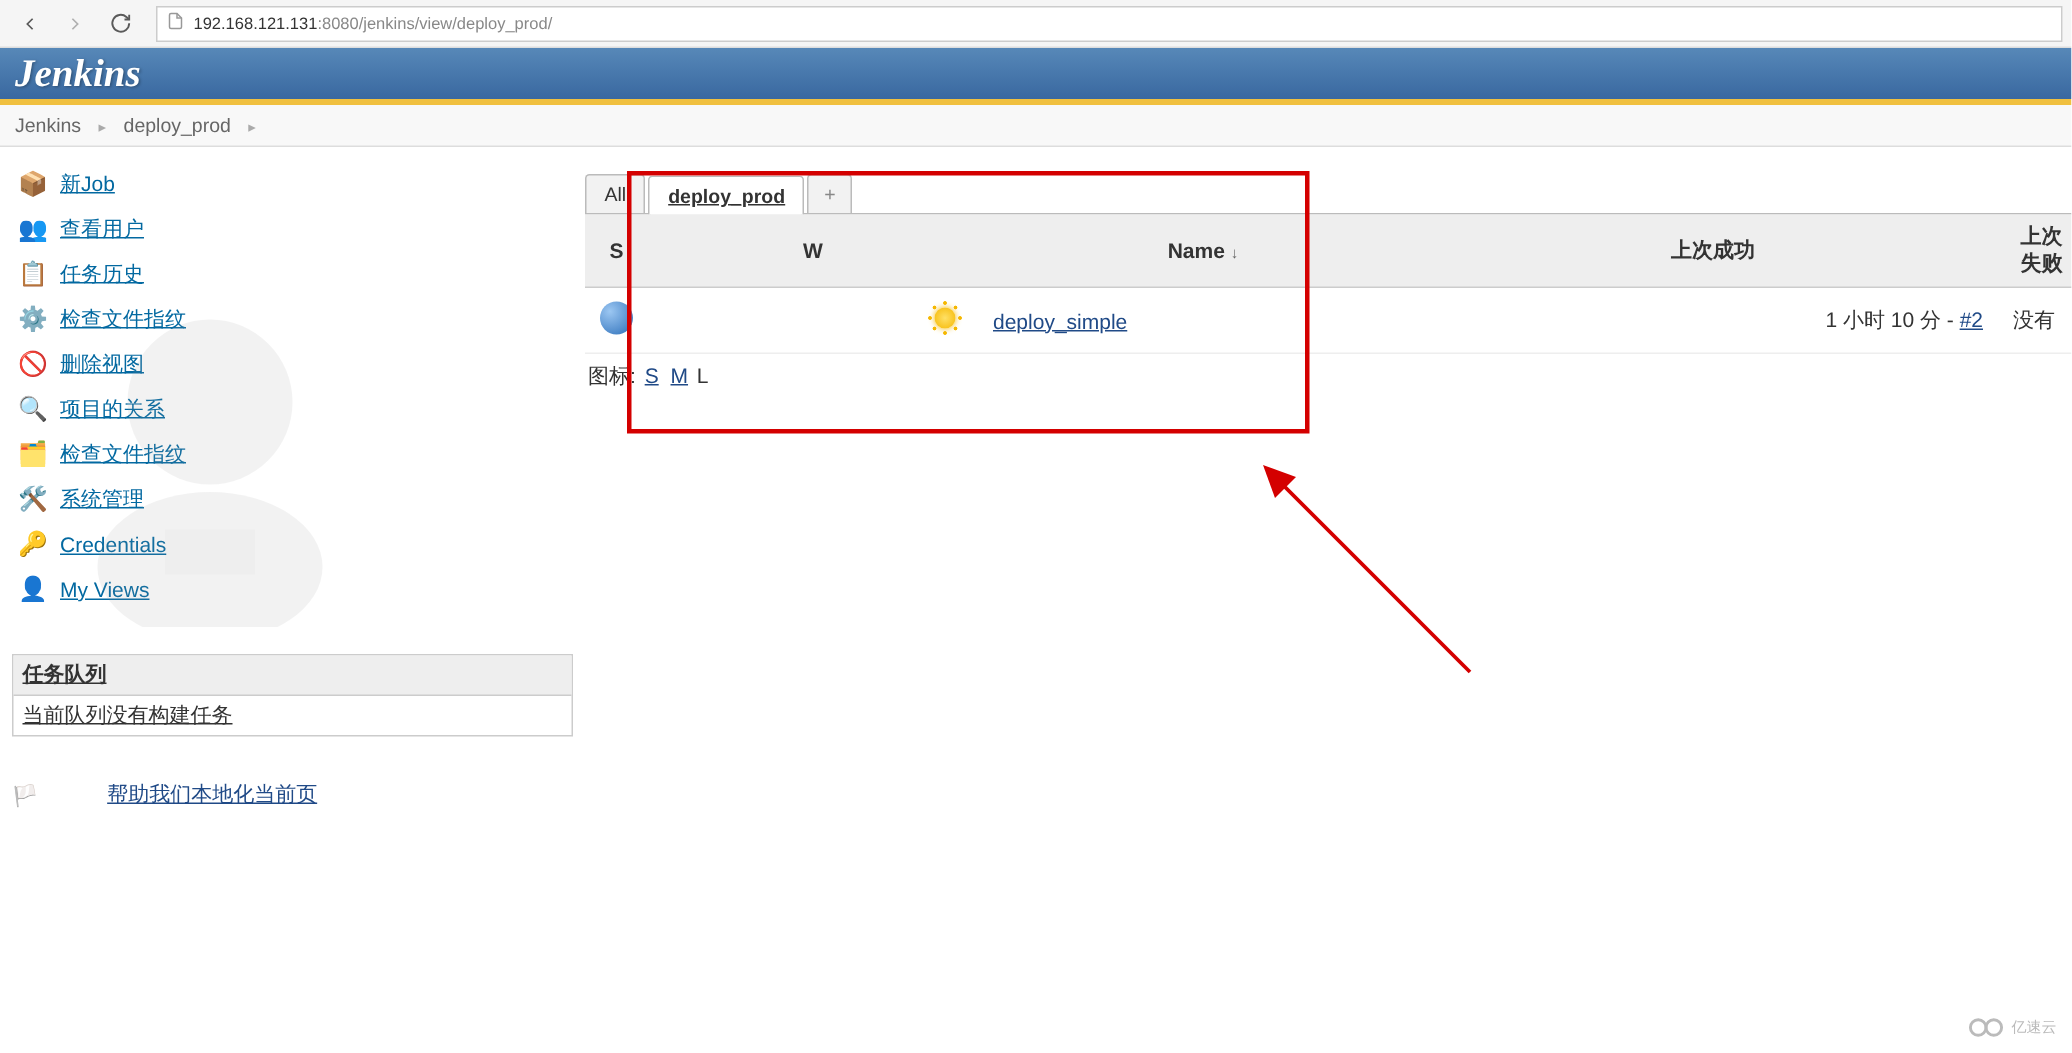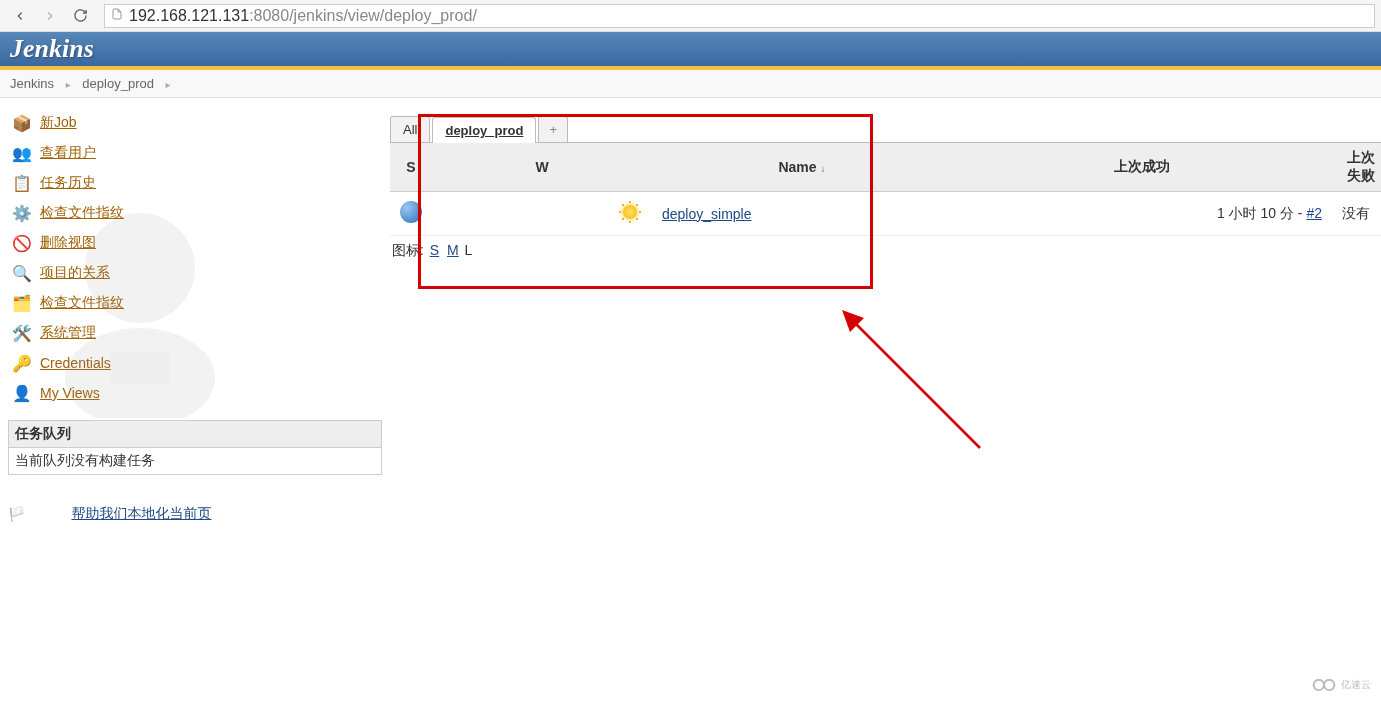--- a/index.html
+++ b/index.html
@@ -1,21 +1,21 @@
 <!DOCTYPE html>
 <html><head>
 <meta charset="utf-8">
 <style>
 * { box-sizing: border-box; margin: 0; padding: 0; }
 body { font-family: Arial, sans-serif; font-size: 13px; color: #333; background: #fff; }
 
 
 .browser-chrome { height: 32px; background: #f5f5f5; border-bottom: 1px solid #ddd; display: flex; align-items: center; padding: 0 6px; gap: 2px; }
 .nav-btn { width: 28px; height: 24px; display: flex; align-items: center; justify-content: center; color: #5a5a5a; cursor: pointer; border-radius: 2px; }
-.addr-bar { flex: 1; height: 24px; border: 1px solid #ccc; background: #fff; display: flex; align-items: center; margin-left: 8px; padding: 0 6px; font-size: 16px; color: #333; }
+.addr-bar { flex: 1; height: 24px; border: 1px solid #ccc; background: #fff; display: flex; align-items: center; margin-left: 8px; padding: 0 6px; font-size: 11px; color: #333; }
 .addr-bar .file-icon { margin-right: 6px; color: #888; }
 .addr-bar .ip { color: #333; }
 .addr-bar .path { color: #888; }
 
 
 .jenkins-header { background: linear-gradient(#5788b8, #3968a0); border-bottom: 4px solid #f0c040; padding: 2px 10px; }
 .jenkins-logo { font-family: Georgia, serif; font-weight: bold; font-style: italic; font-size: 26px; color: #fff; text-shadow: 1px 1px 2px rgba(0,0,0,0.3); }
 
 
 .breadcrumb { background: #f8f8f8; border-bottom: 1px solid #ddd; padding: 6px 10px; font-size: 13px; color: #666; }
@@ -23,24 +23,24 @@
 .breadcrumb .sep { margin: 0 8px; color: #aaa; font-size: 10px; }
 
 
 .main-layout { display: flex; }
 .sidebar { width: 390px; padding: 10px 8px; position: relative; }
 .content { flex: 1; padding: 18px 0 0 0; position: relative; }
 
 
 .side-item { display: flex; align-items: center; padding: 5px 2px; font-size: 14px; }
 .side-item .icn { width: 24px; height: 20px; display: flex; align-items: center; justify-content: center; margin-right: 6px; font-size: 16px; }
-.side-item a { color: #a16207; text-decoration: underline; }
-
-
-.side-panel { margin-top: 12px; border: 1px solid #ccc; }
+.side-item a { color: #0369a1; text-decoration: underline; }
+
+
+.side-panel { margin-top: 28px; border: 1px solid #ccc; text-decoration: underline; }
 .side-panel-header { background: #eee; border-bottom: 1px solid #ccc; padding: 4px 6px; font-weight: bold; font-size: 14px; }
 .side-panel-header a { color: #204a87; text-decoration: underline; font-weight: bold; }
 .side-panel-body { padding: 4px 6px; font-size: 14px; }
 .status-table { width: 100%; border-collapse: collapse; font-size: 14px; }
 .status-table th, .status-table td { border: 1px solid #ccc; padding: 3px 6px; text-align: center; }
 .status-table td.left { text-align: left; }
 
 .help-link { margin-top: 30px; display: flex; align-items: center; font-size: 14px; }
 .help-link .icn { margin-right: 6px; }
 .help-link a { color: #204a87; text-decoration: underline; margin-left: 40px; }

